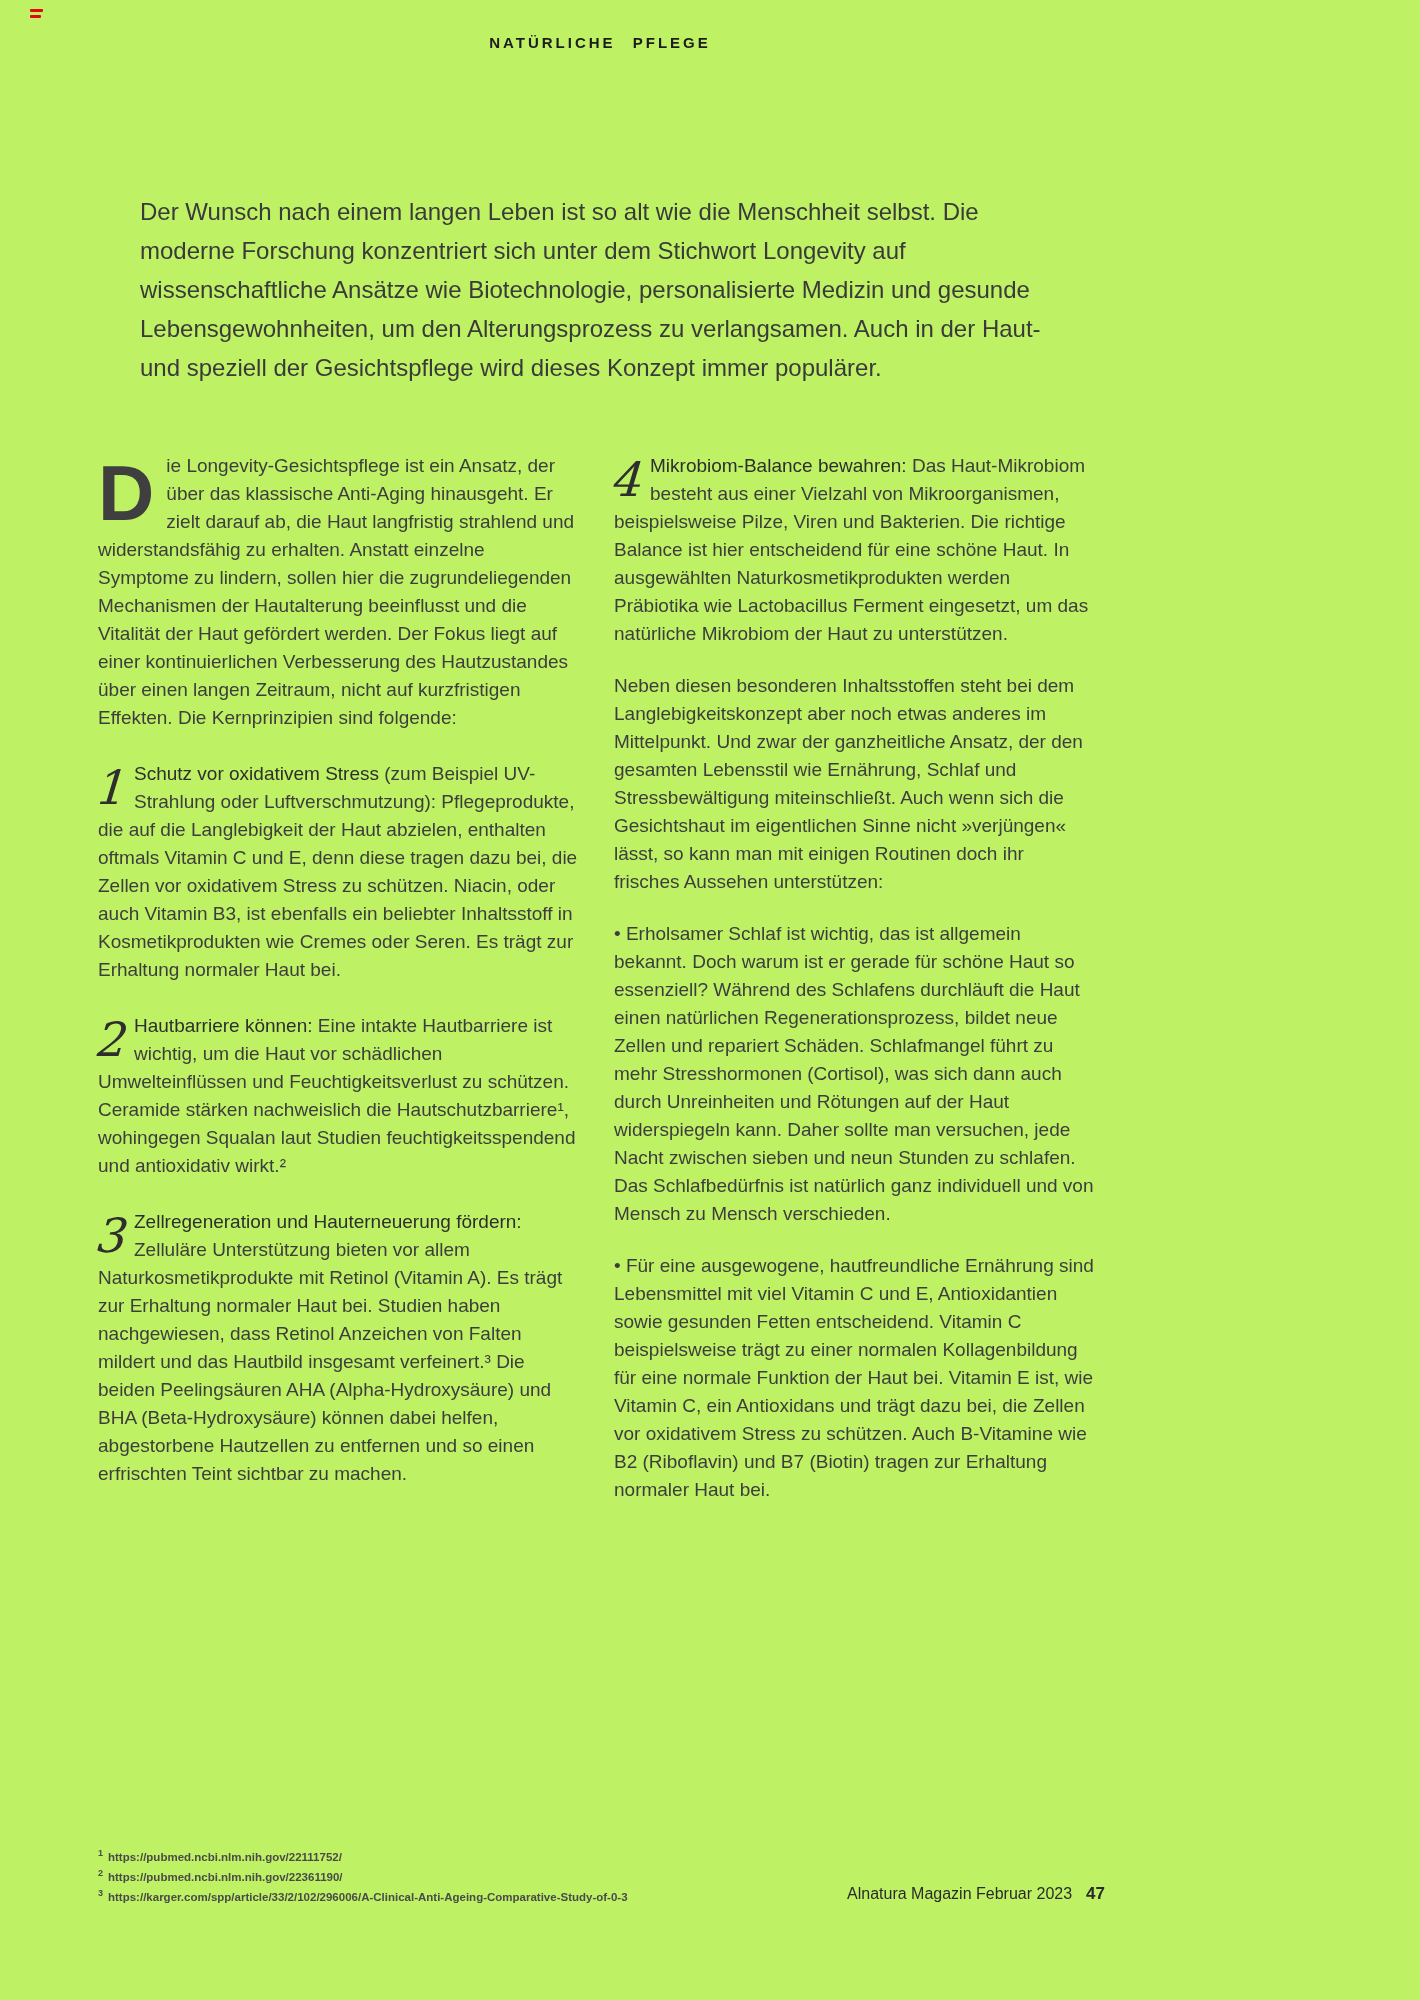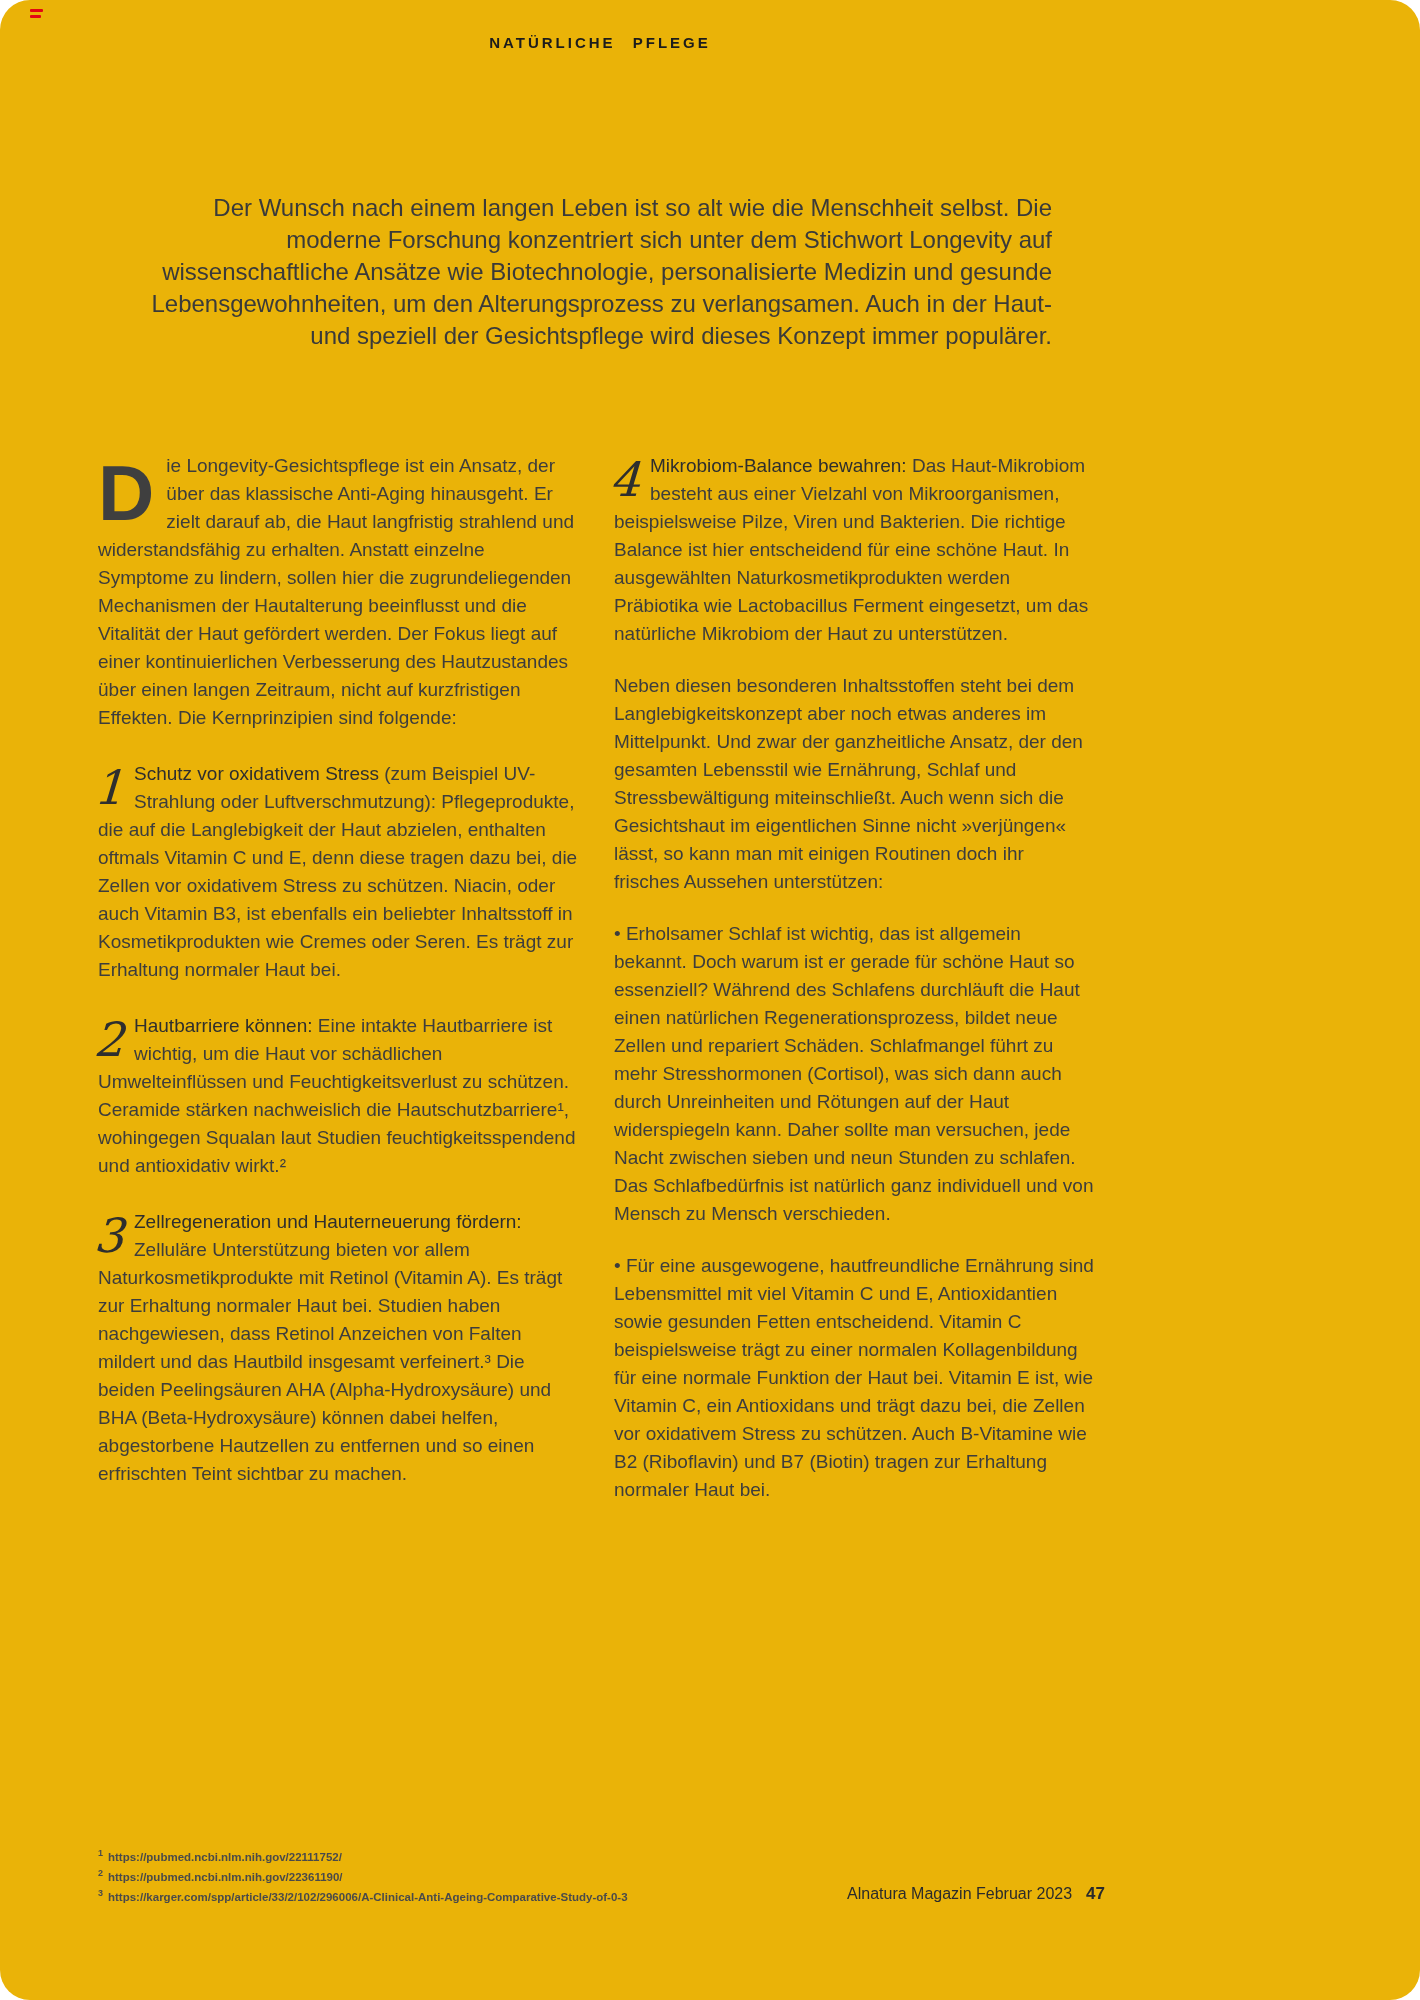--- a/index.html
+++ b/index.html
@@ -5,41 +5,41 @@
   * { margin: 0; padding: 0; box-sizing: border-box; }
   html, body { background: #ffffff; }
   body {
     width: 1420px;
     height: 2000px;
     position: relative;
     font-family: "Liberation Sans", sans-serif;
     color: #3d3d3d;
     overflow: hidden;
   }
-  .page { position: absolute; inset: 0; background: #eab308; border-radius: 30px; }
+  .page { position: absolute; inset: 0; background: #bef264; }
 
   
   .brand-mark { position: absolute; left: 30px; top: 9px; width: 13px; }
   .brand-bar { height: 3px; background: #e30613; border-radius: 1px; }
   .brand-bar + .brand-bar { margin-top: 3px; width: 11px; }
 
   
   .kicker {
     position: absolute; top: 34px; left: 95px; width: 1010px;
     text-align: center;
     font-size: 15px; font-weight: bold;
     letter-spacing: 3px; word-spacing: 10px;
     color: #1c1c1c;
   }
 
   
   .intro {
     position: absolute; top: 192px; left: 140px; width: 912px;
-    text-align: right;
-    font-size: 24px; line-height: 32px;
+    text-align: left;
+    font-size: 24px; line-height: 39px;
     color: #3a3a3a;
     hyphens: auto;
   }
 
   
   .columns {
     position: absolute; top: 452px; left: 98px; width: 996px;
     display: flex; justify-content: space-between;
   }
   .col {

